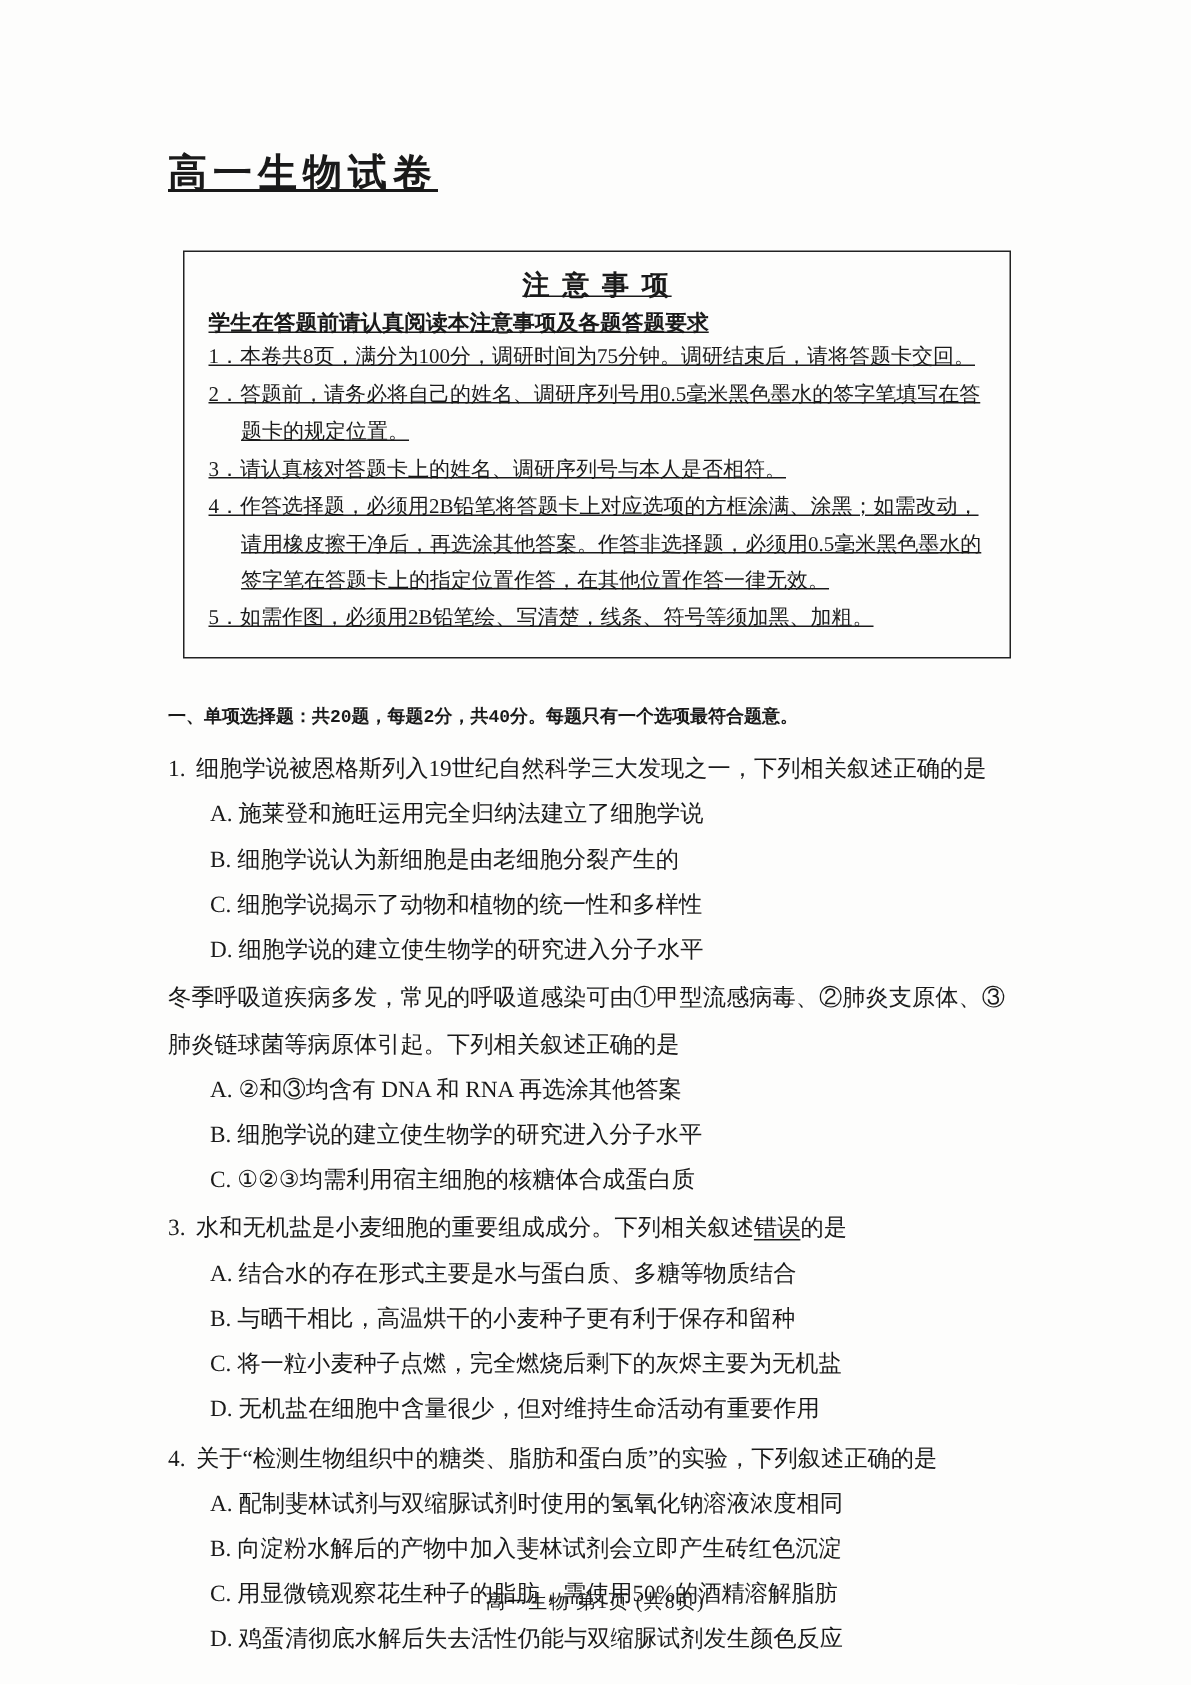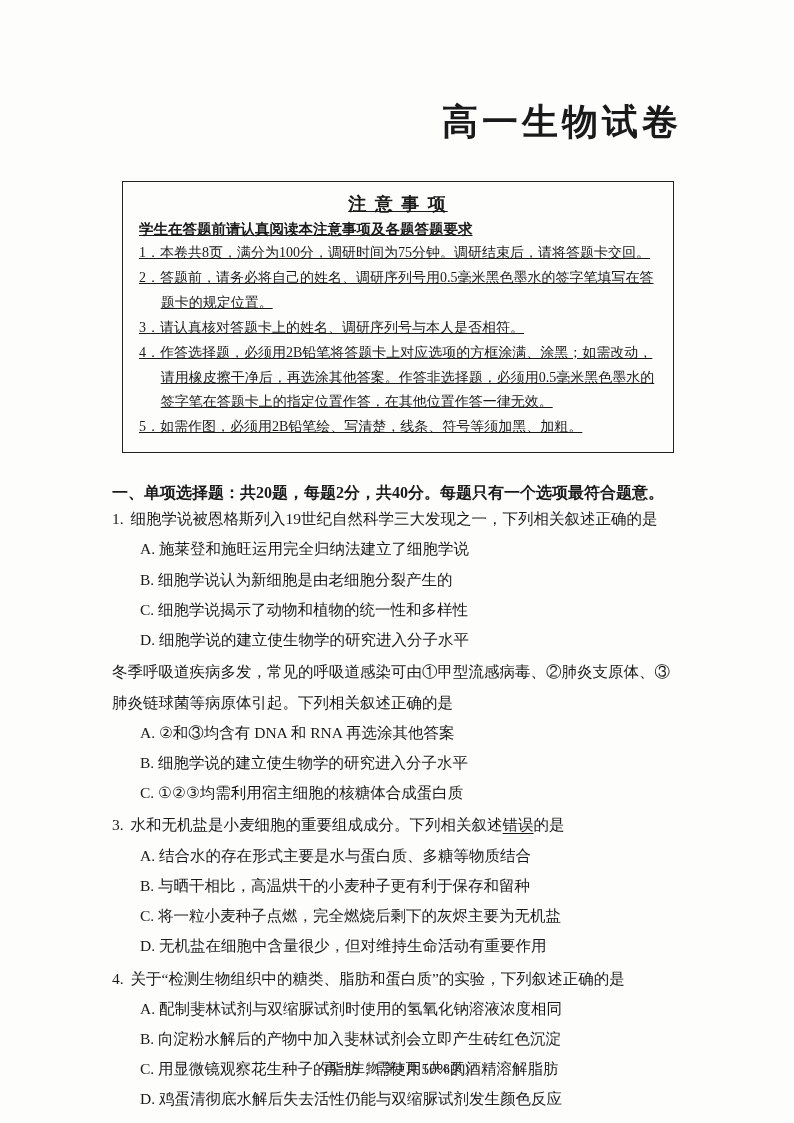--- a/index.html
+++ b/index.html
@@ -13,25 +13,26 @@
     height: 1123px;
     margin: 0 auto;
     background: #fdfdfc;
     color: #1a1a1a;
     font-family: "Liberation Serif", "DejaVu Serif", serif;
     box-sizing: border-box;
     padding: 70px 112px 0 112px;
     overflow: hidden;
   }
   .doc-title {
-    text-align: right;
-    font-size: 36px;
+    text-align: left;
+    font-size: 26px;
     font-weight: bold;
     letter-spacing: 4px;
     margin: 28px 0 34px 0;
+    text-decoration: underline;
   }
   .notice-box {
     border: 1.6px solid #222;
     margin: 0 8px 0 10px;
     padding: 8px 16px 12px 16px;
     text-decoration: underline;
   }
   .notice-title {
     text-align: center;
     font-size: 18px;
@@ -44,23 +45,24 @@
     font-weight: bold;
     margin: 0 0 2px 0;
   }
   .notice-item {
     font-size: 14px;
     line-height: 1.78;
     padding-left: 1.55em;
     text-indent: -1.55em;
   }
   .section-heading {
-    font-size: 16px;
+    font-size: 12px;
     font-weight: bold;
-    margin: 30px 0 0 0;
+    margin: 30px 0 12px 0;
+    font-family: Liberation Mono, monospace;
   }
   .question {
     margin: 0 0 2px 0;
   }
   .q-stem {
     font-size: 15.5px;
     line-height: 1.95;
     padding-left: 1.6em;
     text-indent: -1.6em;
   }

